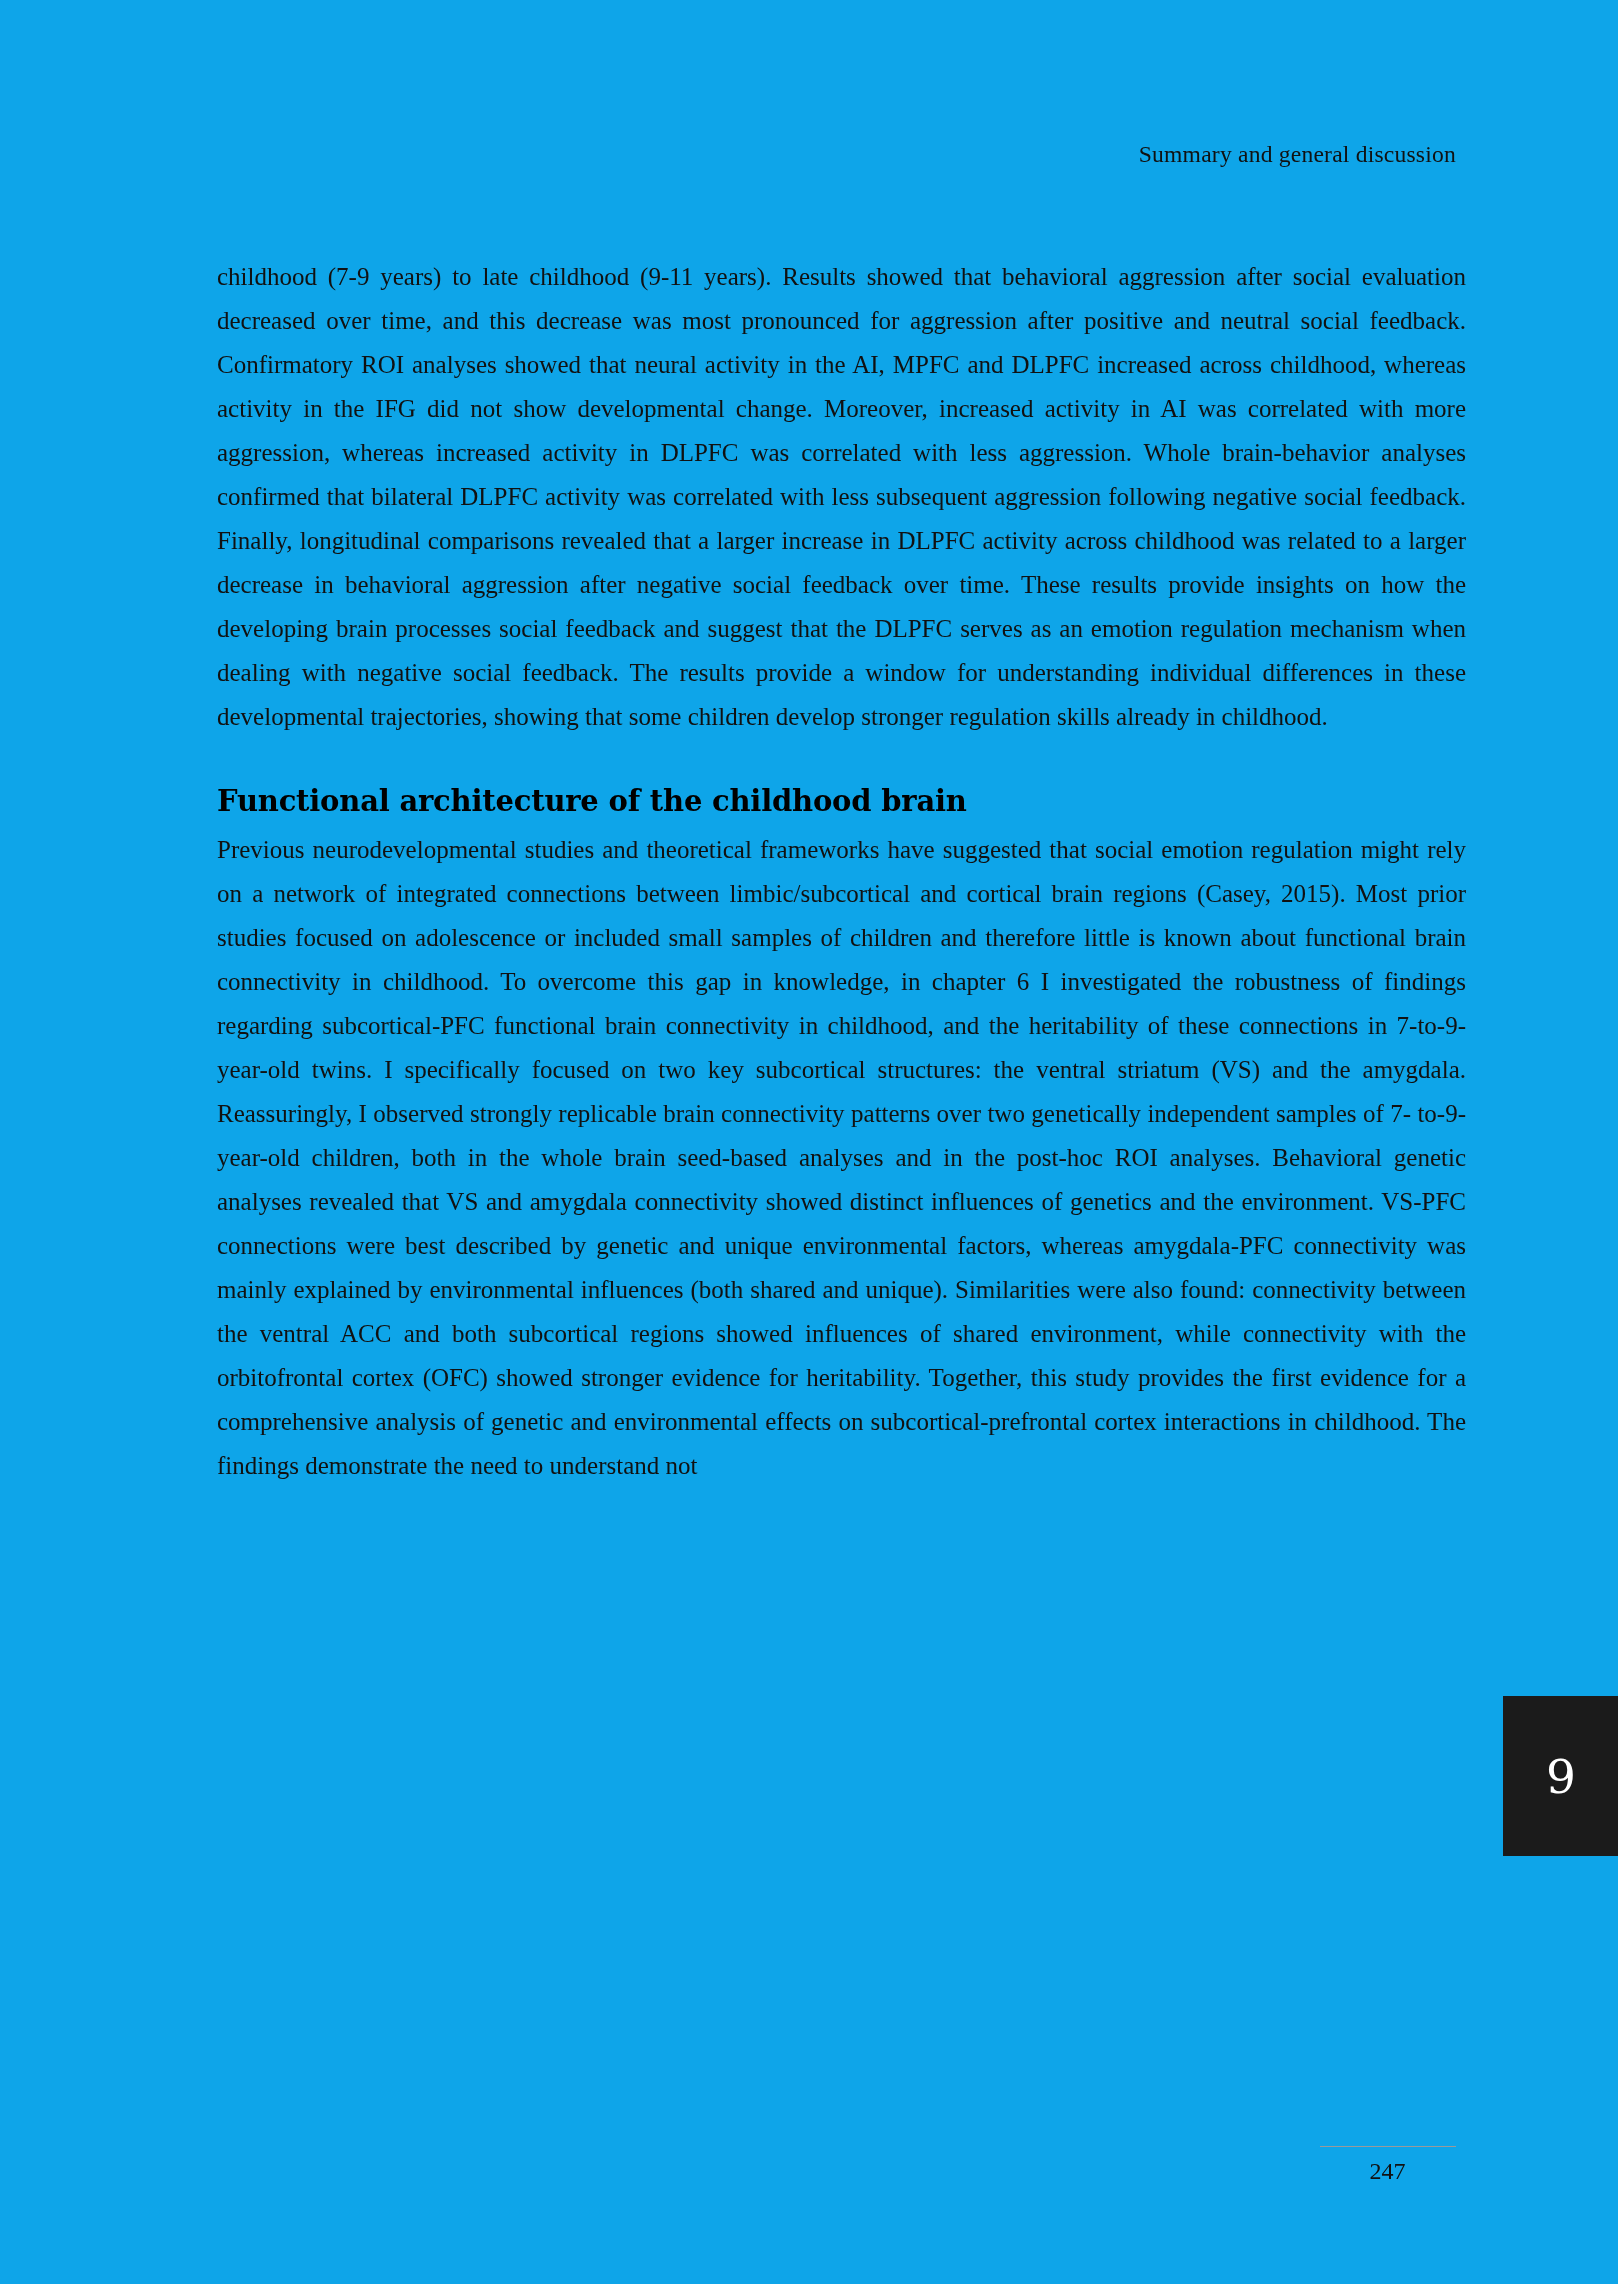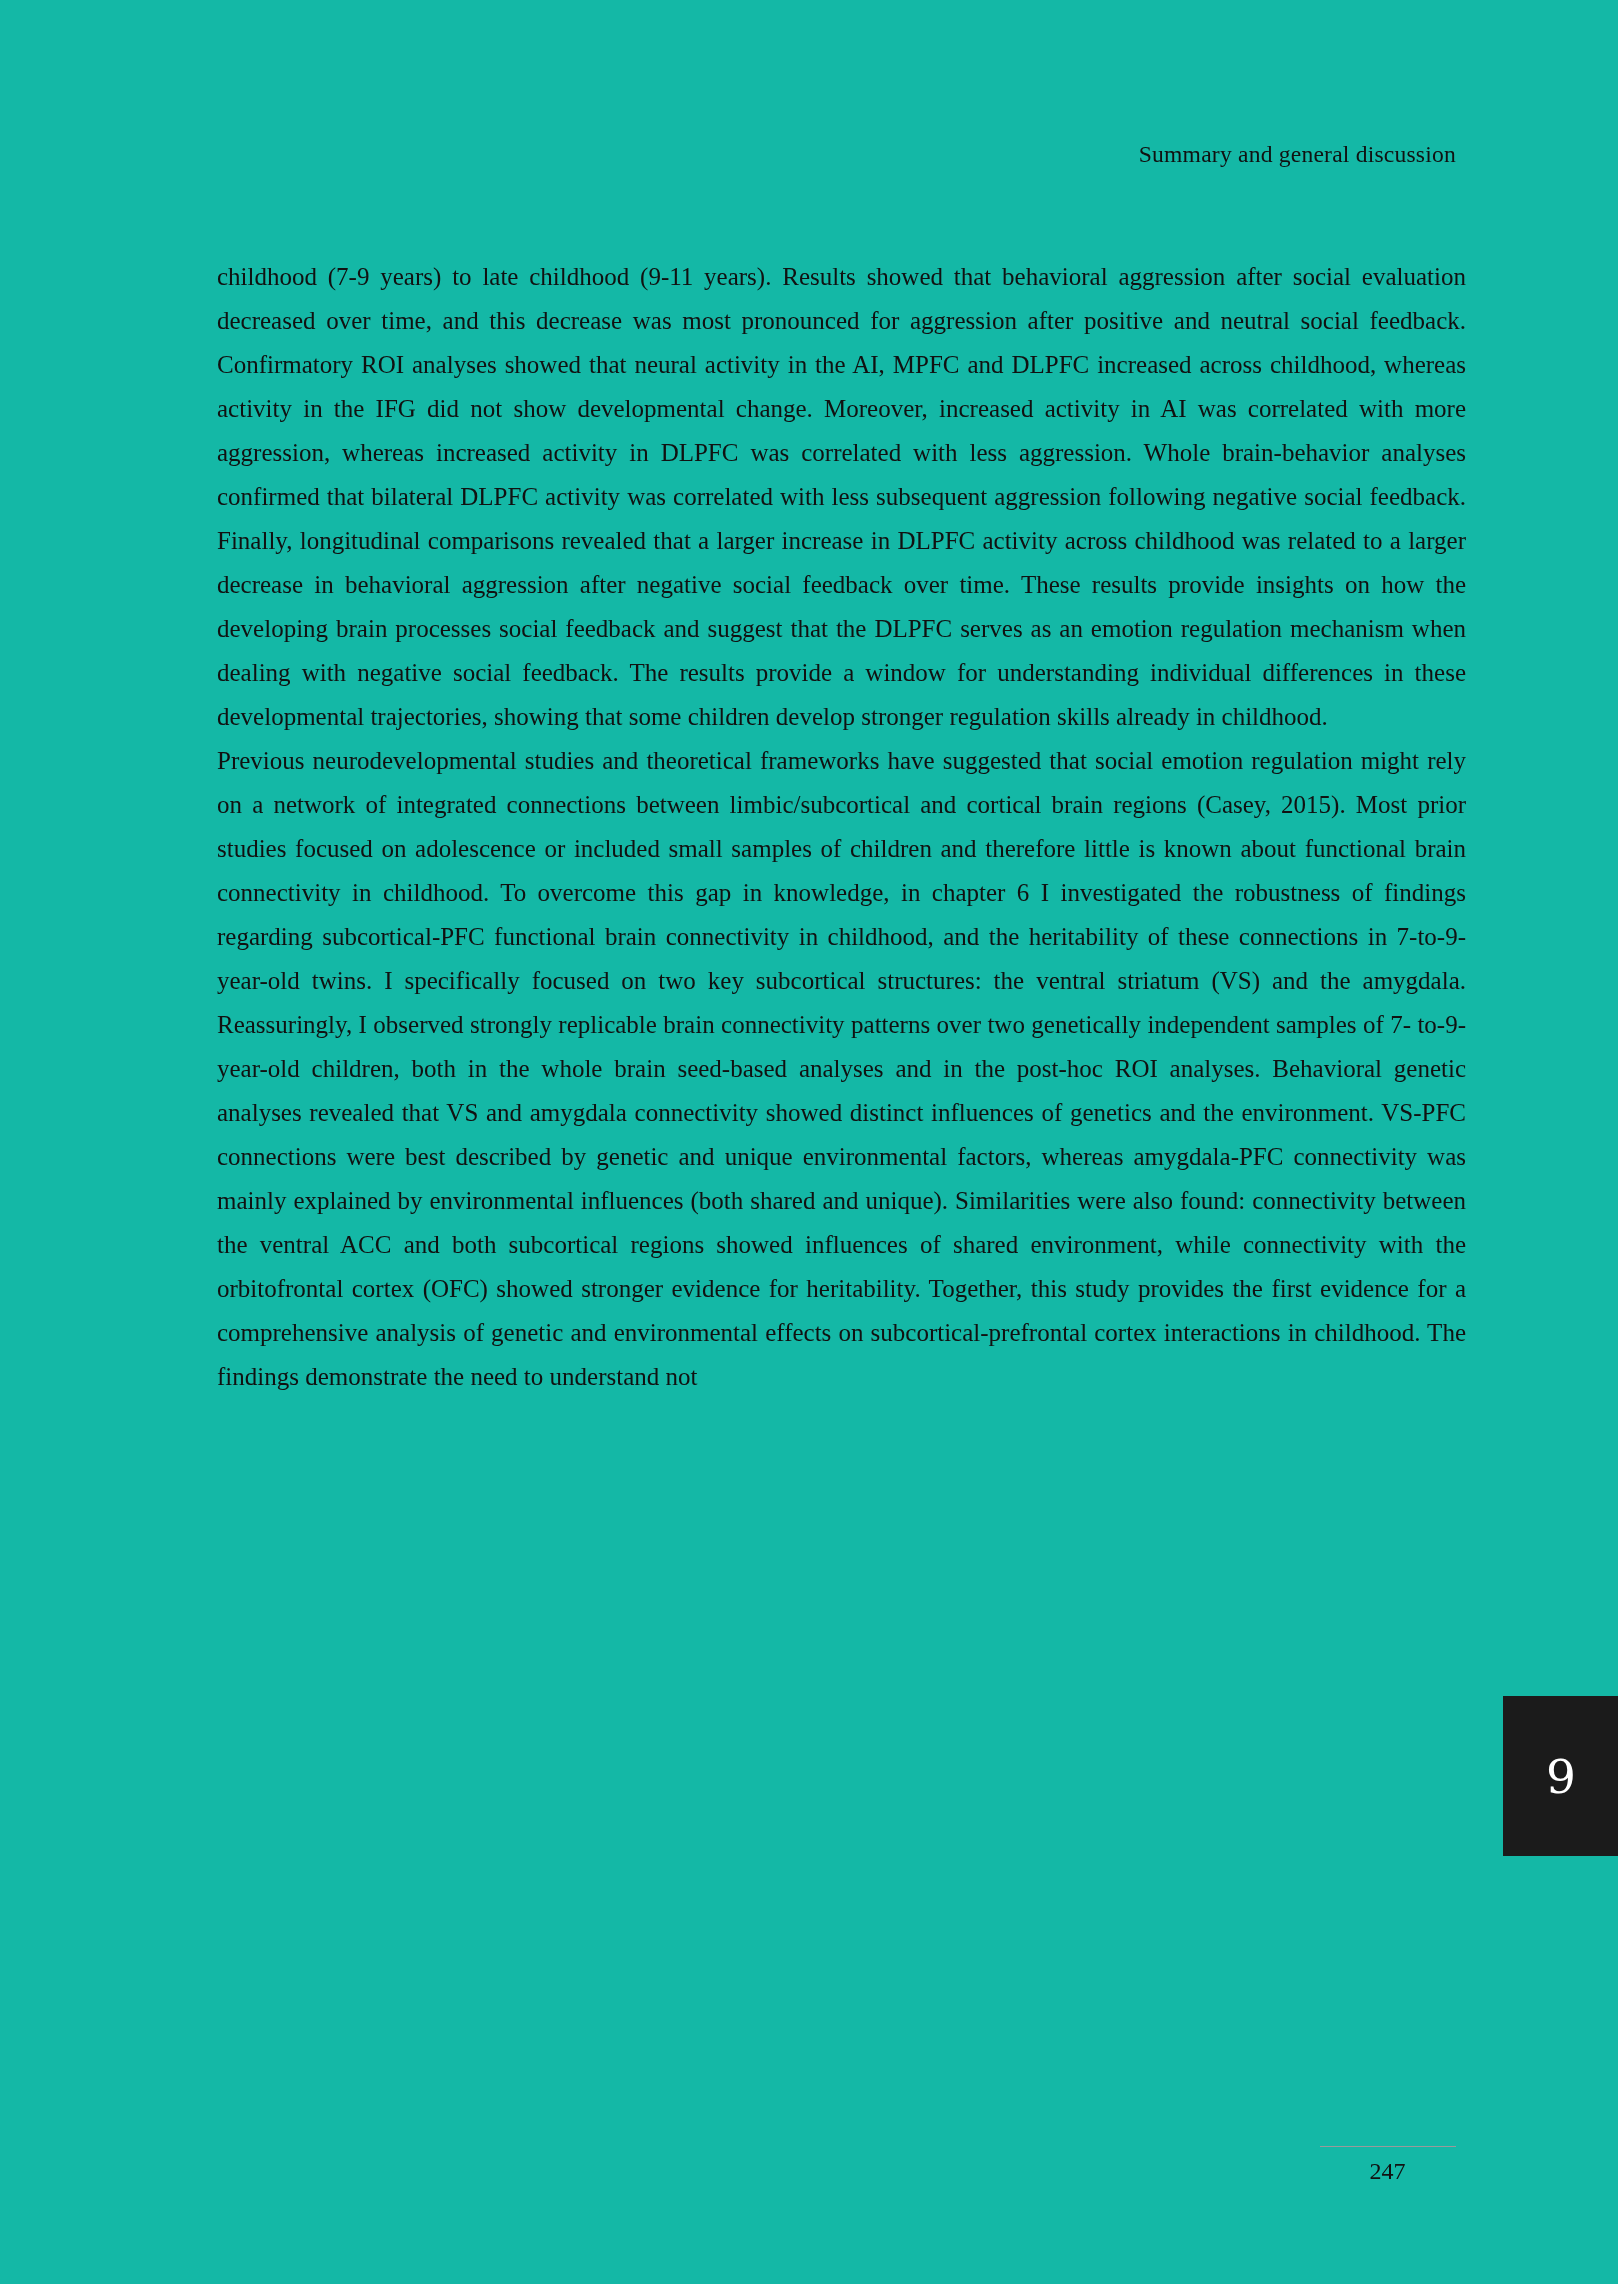--- a/index.html
+++ b/index.html
@@ -11,21 +11,21 @@
     width: 1619px;
     height: 2284px;
     position: relative;
     font-family: "Liberation Serif", serif;
     color: #1a1a1a;
     overflow: hidden;
   }
   .page {
     position: absolute;
     inset: 0;
-    background: #14b8a6;
+    background: #0ea5e9;
   }
   .running-head {
     position: absolute;
     top: 141px;
     right: 163px;
     font-family: "Liberation Serif", serif;
     font-size: 23.6px;
     letter-spacing: 0.2px;
     color: #111111;
     text-align: right;
@@ -98,20 +98,21 @@
 <body>
 
 <div class="page">
 
   <div class="running-head">Summary and general discussion</div>
 
   <div class="content">
 
     <p class="body-text">childhood (7-9 years) to late childhood (9-11 years). Results showed that behavioral aggression after social evaluation decreased over time, and this decrease was most pronounced for aggression after positive and neutral social feedback. Confirmatory ROI analyses showed that neural activity in the AI, MPFC and DLPFC increased across childhood, whereas activity in the IFG did not show developmental change. Moreover, increased activity in AI was correlated with more aggression, whereas increased activity in DLPFC was correlated with less aggression. Whole brain-behavior analyses confirmed that bilateral DLPFC activity was correlated with less subsequent aggression following negative social feedback. Finally, longitudinal comparisons revealed that a larger increase in DLPFC activity across childhood was related to a larger decrease in behavioral aggression after negative social feedback over time. These results provide insights on how the developing brain processes social feedback and suggest that the DLPFC serves as an emotion regulation mechanism when dealing with negative social feedback. The results provide a window for understanding individual differences in these developmental trajectories, showing that some children develop stronger regulation skills already in childhood.</p>
 
+    <h2 class="section-title">Functional architecture of the childhood brain</h2>
 
     <p class="body-text">Previous neurodevelopmental studies and theoretical frameworks have suggested that social emotion regulation might rely on a network of integrated connections between limbic/subcortical and cortical brain regions (Casey, 2015). Most prior studies focused on adolescence or included small samples of children and therefore little is known about functional brain connectivity in childhood. To overcome this gap in knowledge, in chapter 6 I investigated the robustness of findings regarding subcortical-PFC functional brain connectivity in childhood, and the heritability of these connections in 7-to-9-year-old twins. I specifically focused on two key subcortical structures: the ventral striatum (VS) and the amygdala. Reassuringly, I observed strongly replicable brain connectivity patterns over two genetically independent samples of 7- to-9-year-old children, both in the whole brain seed-based analyses and in the post-hoc ROI analyses. Behavioral genetic analyses revealed that VS and amygdala connectivity showed distinct influences of genetics and the environment. VS-PFC connections were best described by genetic and unique environmental factors, whereas amygdala-PFC connectivity was mainly explained by environmental influences (both shared and unique). Similarities were also found: connectivity between the ventral ACC and both subcortical regions showed influences of shared environment, while connectivity with the orbitofrontal cortex (OFC) showed stronger evidence for heritability. Together, this study provides the first evidence for a comprehensive analysis of genetic and environmental effects on subcortical-prefrontal cortex interactions in childhood. The findings demonstrate the need to understand not</p>
 
   </div>
 
   <div class="chapter-tab">
     <div class="num">9</div>
   </div>
 
   <div class="footer">

